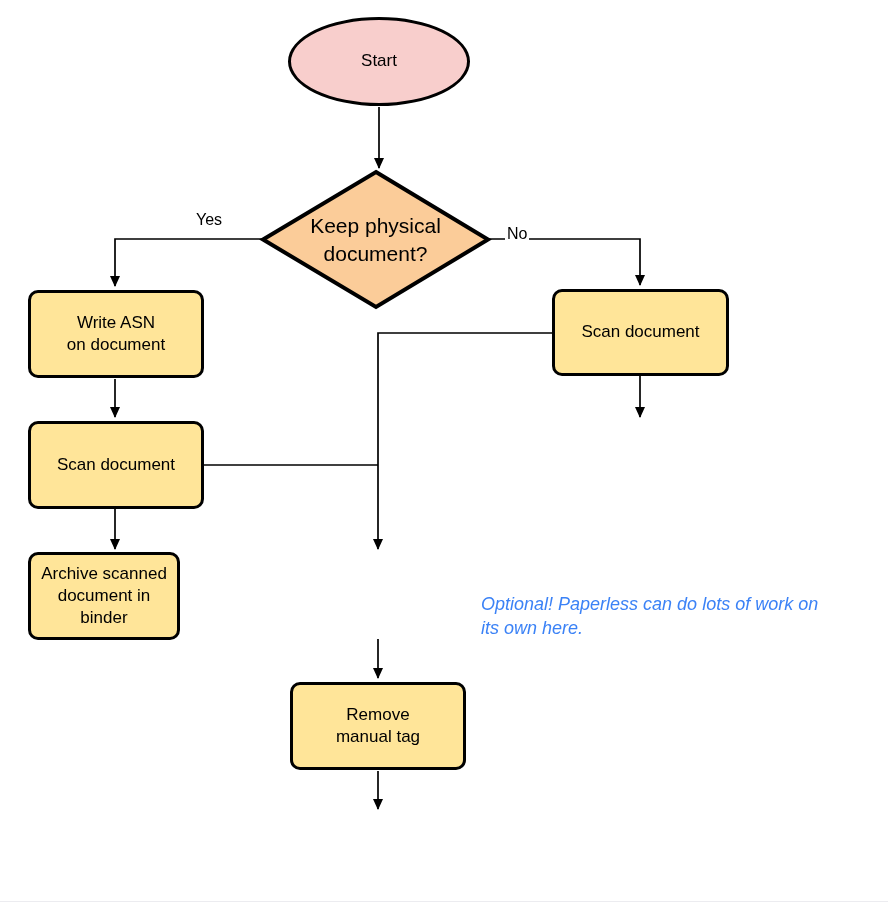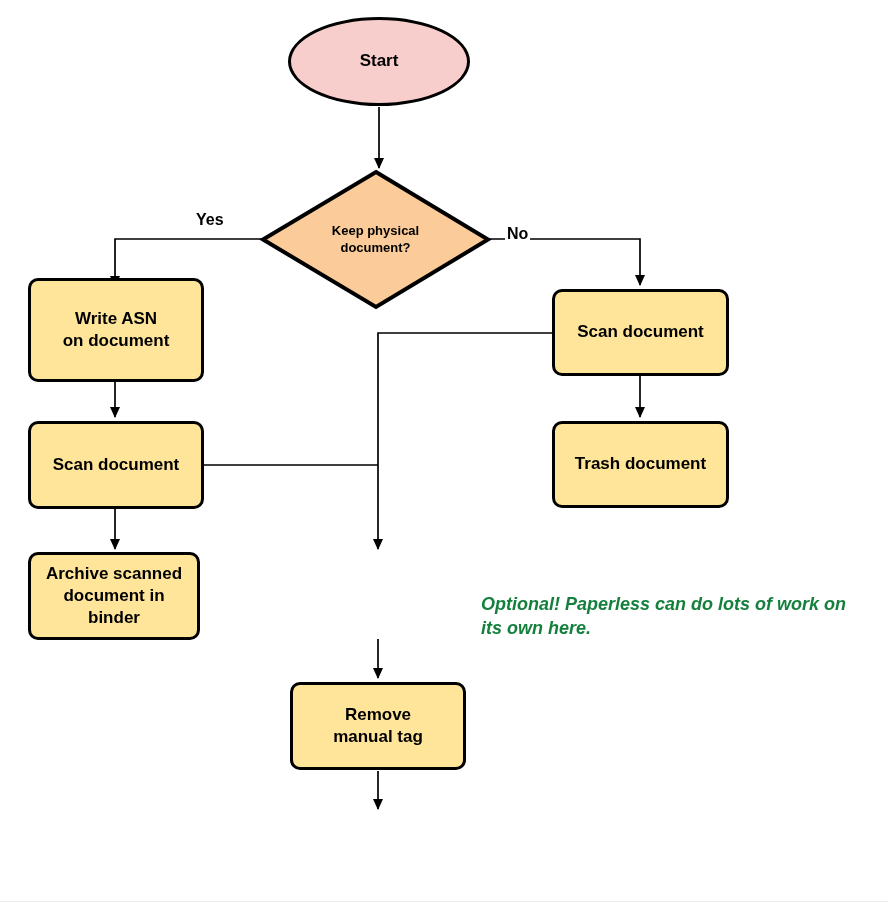--- a/index.html
+++ b/index.html
@@ -3,21 +3,20 @@
 <meta charset="utf-8">
 <style>
   html,body{margin:0;padding:0;background:#ffffff;}
   #canvas{
     position:relative;
     width:888px;height:907px;
     background:#ffffff;
     font-family:"Liberation Sans", sans-serif;
     color:#000000;
     overflow:hidden;
-    font-weight:bold;
   }
   .node{
     position:absolute;
     display:flex;align-items:center;justify-content:center;
     text-align:center;
     font-size:17px;line-height:1.3;
     white-space:pre-line;
     box-sizing:border-box;
   }
   .process{
@@ -27,36 +26,36 @@
   }
   .terminator{
     background:#F8CECC;
     border:3px solid #000000;
     border-radius:50%;
   }
   .diamond-wrap{position:absolute;}
   .diamond-label{
     position:absolute;inset:0;
     display:flex;align-items:center;justify-content:center;
-    text-align:center;font-size:13px;line-height:1.3;white-space:pre-line;
+    text-align:center;font-size:21px;line-height:1.3;white-space:pre-line;
   }
   .edge-label{
     position:absolute;
     font-size:16px;
     background:#ffffff;
     padding:0 2px;
   }
   .annotation{
     position:absolute;
     left:481px;top:592px;
     width:400px;
     font-size:18px;
     font-style:italic;
     line-height:24px;
-    color:#15803d;
+    color:#3b82f6;
     white-space:pre-line;
   }
   #edges{position:absolute;left:0;top:0;pointer-events:none;}
   .bottom-rule{
     position:absolute;left:0;top:901px;width:888px;height:1px;
     background:#ececf0;
   }
 </style>
 </head>
 <body>
@@ -91,42 +90,39 @@
     <svg width="235" height="145">
       <polygon points="118,5 230,72.5 118,140 5,72.5" fill="#FBCC99" stroke="#000000" stroke-width="4"></polygon>
     </svg>
     <div class="diamond-label">Keep physical
 document?</div>
   </div>
 
   <div class="edge-label" style="left:194px;top:211px">Yes</div>
   <div class="edge-label" style="left:505px;top:225px">No</div>
 
-  <div class="node process" style="left:28px;top:278px;width:176px;height:104px">
+  <div class="node process" style="left:28px;top:290px;width:176px;height:88px">
     <span>Write ASN
 on document</span>
   </div>
 
   <div class="node process" style="left:28px;top:421px;width:176px;height:88px">
     <span>Scan document</span>
   </div>
 
-  <div class="node process" style="left:28px;top:552px;width:172px;height:88px">
+  <div class="node process" style="left:28px;top:552px;width:152px;height:88px">
     <span>Archive scanned
 document in
 binder</span>
   </div>
 
   <div class="node process" style="left:552px;top:289px;width:177px;height:87px">
     <span>Scan document</span>
   </div>
 
-  <div class="node process" style="left:552px;top:421px;width:177px;height:87px">
-    <span>Trash document</span>
-  </div>
 
 
   <div class="annotation">Optional! Paperless can do lots of work on
 its own here.</div>
 
   <div class="node process" style="left:290px;top:682px;width:176px;height:88px">
     <span>Remove
 manual tag</span>
   </div>
 

